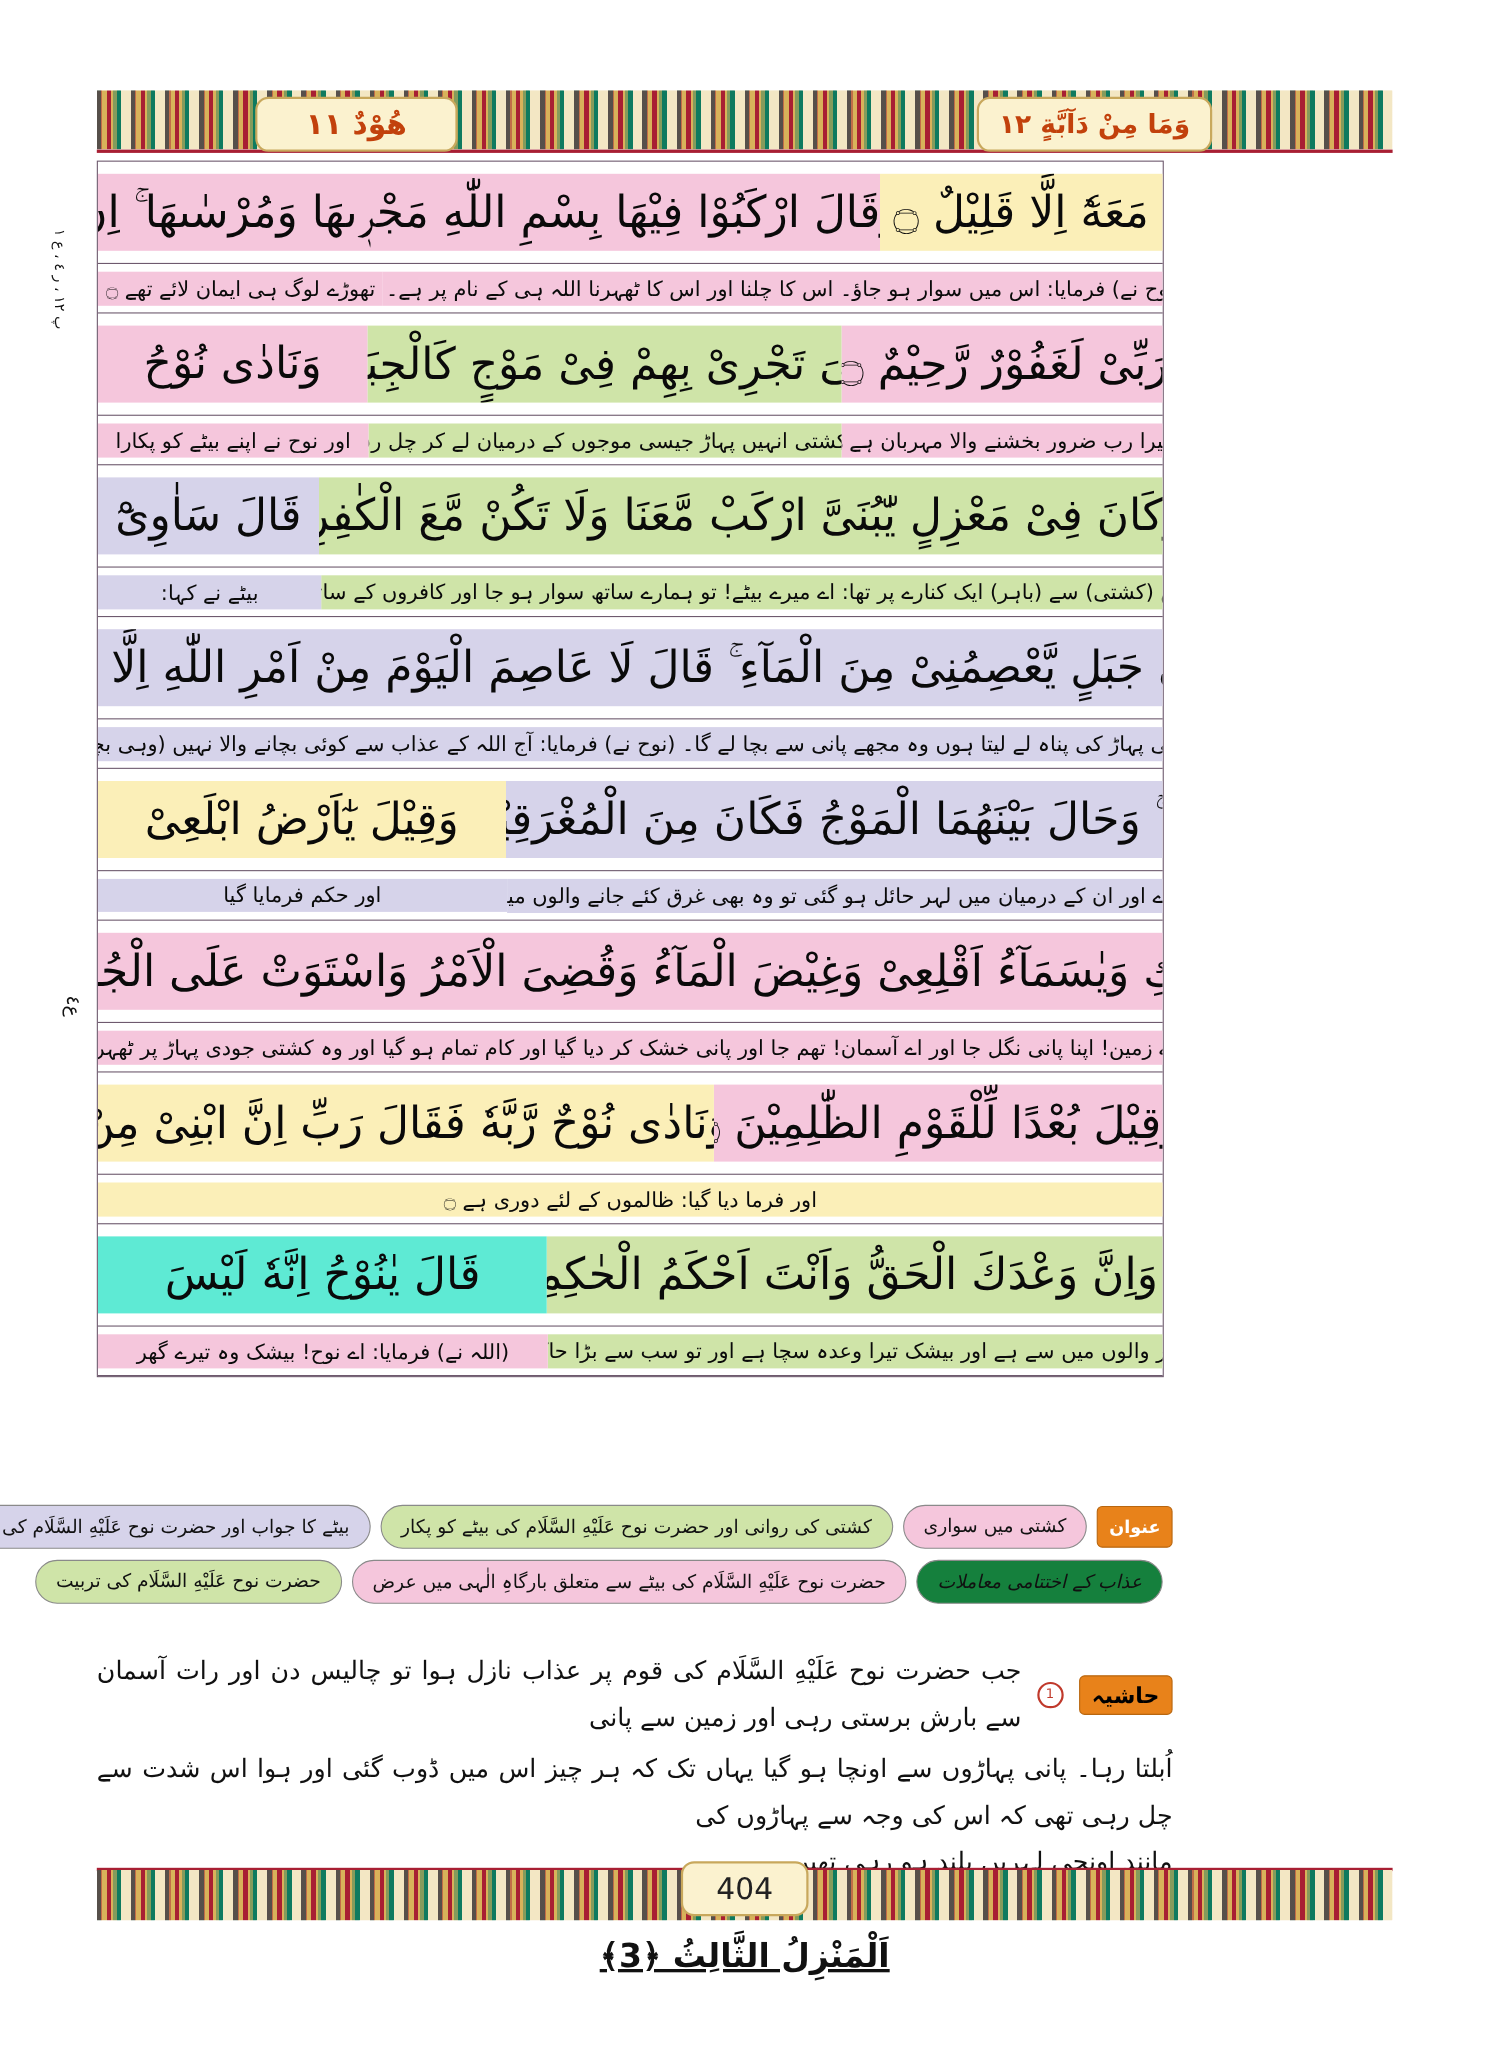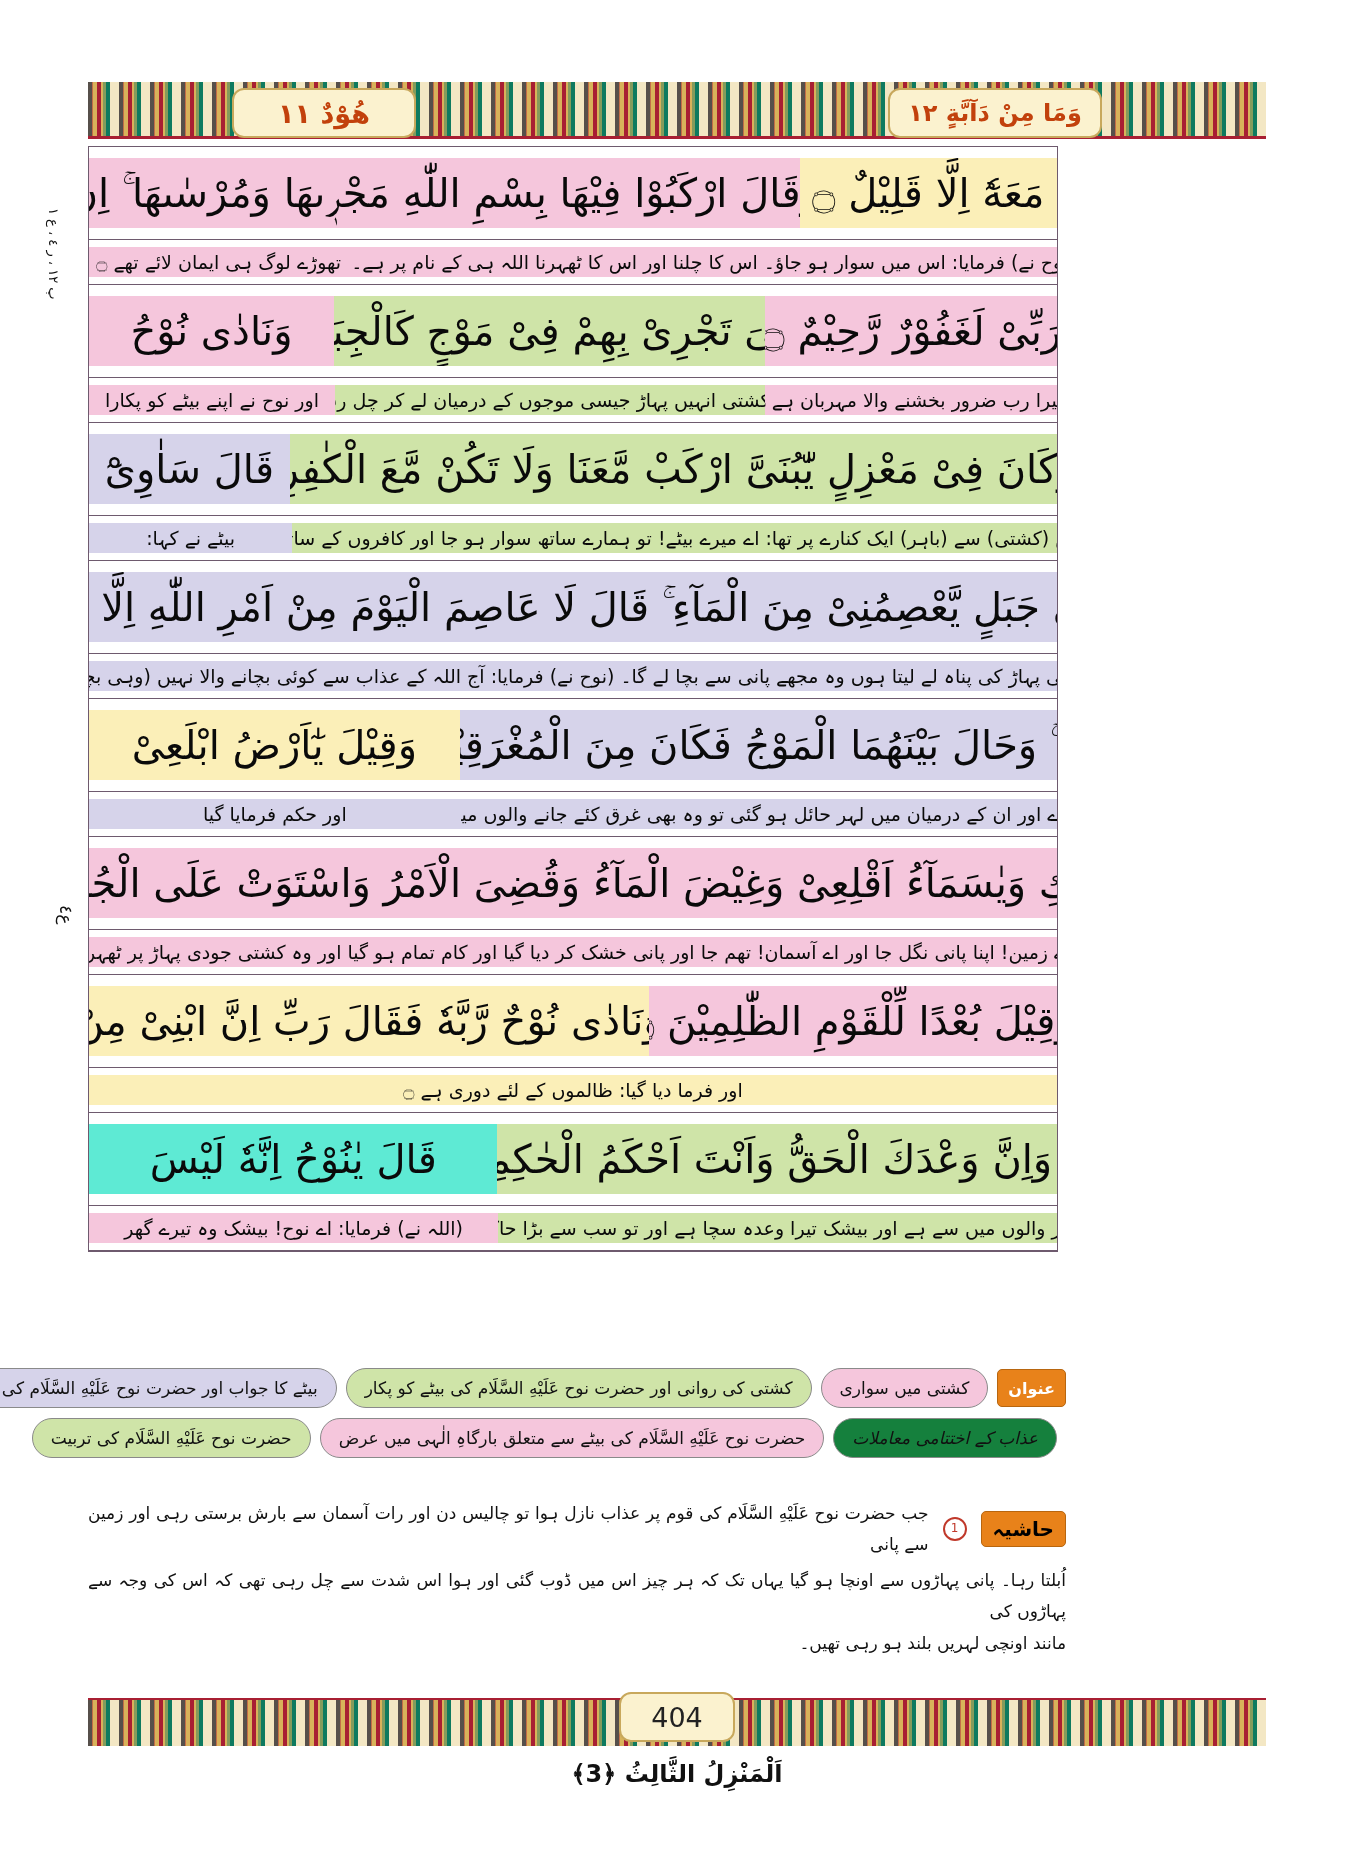--- a/index.html
+++ b/index.html
@@ -125,25 +125,25 @@
   
   .footnote{
     position:absolute;left:88px;top:1498px;width:978px;direction:rtl;
     color:#111;
   }
   .fn-head{display:flex;direction:rtl;align-items:center;gap:10px;margin-bottom:4px;}
   .fn-badge{
     background:#e8821a;color:#000000;border:1px solid #b8660f;border-radius:5px;
     padding:5px 11px;font-size:20px;font-weight:bold;
   }
-  .fn-line{font-size:17px;line-height:1.85;text-align:justify;direction:rtl;}
+  .fn-line{font-size:23px;line-height:1.85;text-align:justify;direction:rtl;}
 
   .footer-manzil{
     position:absolute;left:0;right:0;top:1760px;text-align:center;
-    font-size:24px;direction:rtl;color:#111;font-weight:bold;
+    font-size:30px;direction:rtl;color:#111;font-weight:bold;text-decoration:underline;
   }
 </style>
 </head>
 <body>
 
 <div class="page">
 
   <div class="ornament-band band-top"></div>
   <div class="band-edge" style="top:136px;"></div>
 

